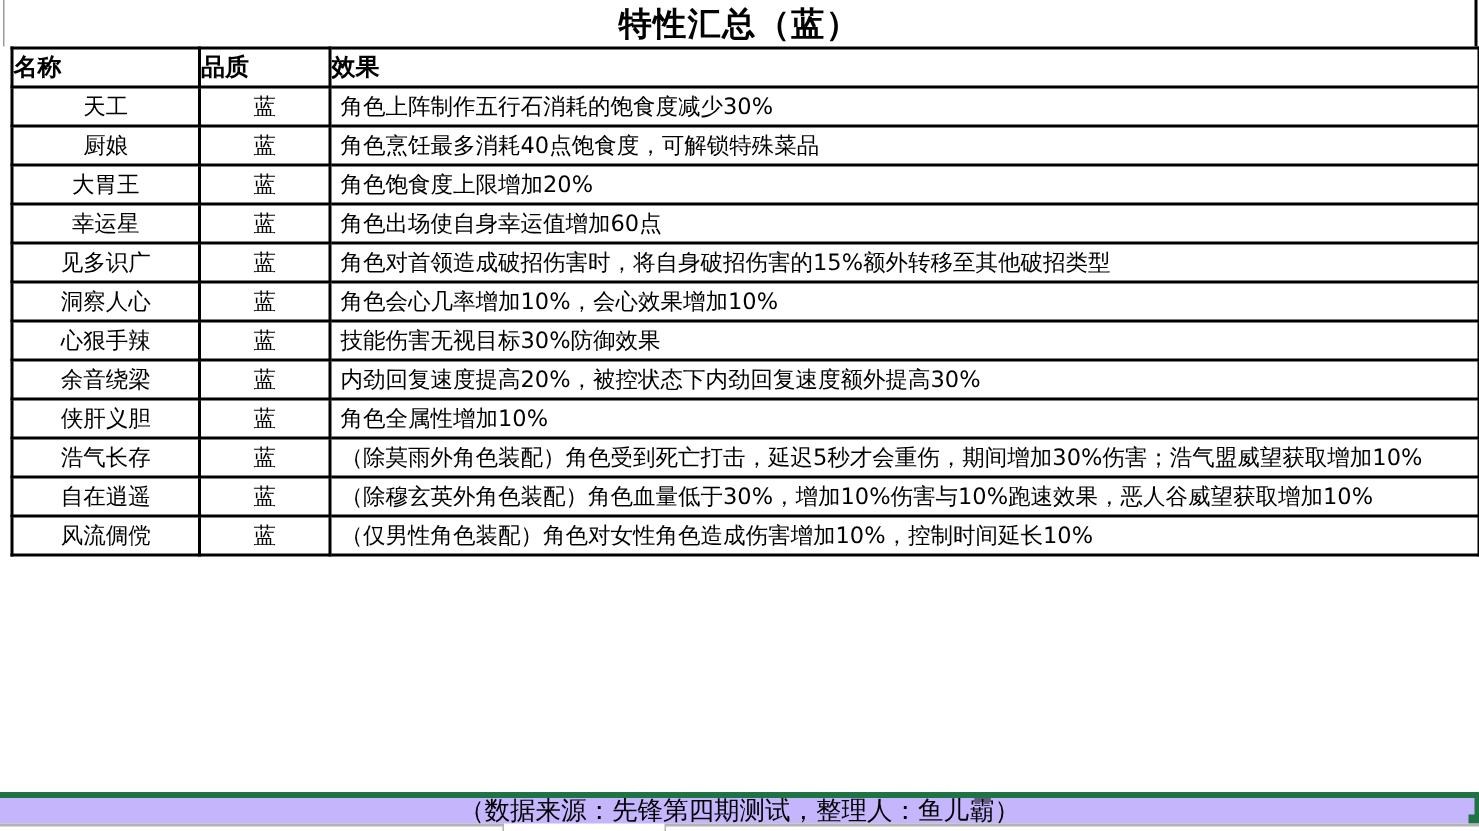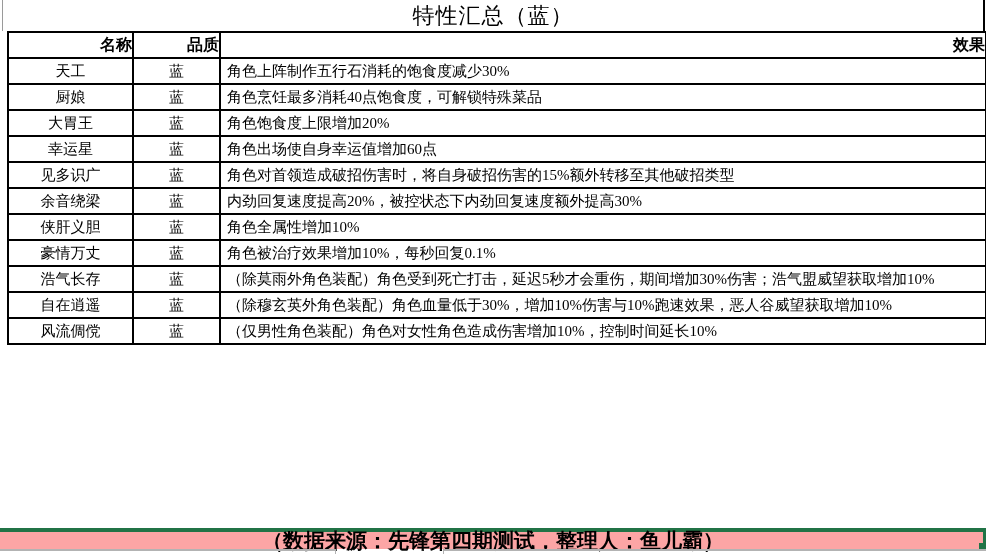--- a/index.html
+++ b/index.html
@@ -6,38 +6,38 @@
   body{
     width:986px;height:554px;background:#ffffff;color:#000;
     font-family:"DejaVu Sans","Liberation Sans",sans-serif;
     position:relative;overflow:hidden;
   }
   .faint-edge{position:absolute;left:2px;top:0;width:1px;height:31px;background:#9a9a9a;}
   .title-row{
     position:absolute;top:0;left:3px;width:980px;height:31px;
     border-right:2px solid #000;
     display:flex;align-items:center;justify-content:center;
-    font-size:22px;font-weight:normal;letter-spacing:1px;
+    font-size:22px;font-weight:bold;letter-spacing:1px;
   }
   table.traits{
     position:absolute;top:31px;left:7px;width:978px;
     border-collapse:collapse;table-layout:fixed;
   }
   .traits th,.traits td{
     border:2px solid #000;height:24px;padding:0;
     line-height:1;overflow:hidden;white-space:nowrap;
   }
-  .traits th{font-size:16px;font-weight:bold;text-align:right;padding-left:20px;}
+  .traits th{font-size:16px;font-weight:bold;text-align:left;}
   td.name,td.quality{font-size:15px;text-align:center;margin-left:35px;}
-  td.effect{font-size:15px;text-align:left;padding-left:6px;font-family:Liberation Serif, serif;}
+  td.effect{font-size:15px;text-align:left;padding-left:6px;}
   .footer-row{
     position:absolute;top:528px;left:0;width:986px;height:21px;
     box-sizing:border-box;border-top:4px solid #217346;
     display:flex;align-items:center;justify-content:center;
-    font-size:21px;font-weight:bold;background:#fca5a5;
+    font-size:17px;font-weight:normal;background:#c4b5fd;
   }
   .green-right{position:absolute;left:983px;top:531px;width:3px;height:14px;background:#217346;}
   .green-handle{position:absolute;left:979px;top:543px;width:7px;height:6px;background:#217346;}
   .grey-line{position:absolute;top:549px;height:2px;background:#b3b3b3;}
   .grey-line.left{left:0;width:336px;}
   .grey-line.right{left:444px;width:542px;}
   .grey-stub{position:absolute;top:549px;width:1px;height:5px;background:#b3b3b3;}
   .grey-stub.a{left:335px;}
   .grey-stub.b{left:443px;}
 </style>
@@ -81,33 +81,38 @@
         <td class="name">幸运星</td>
         <td class="quality">蓝</td>
         <td class="effect">角色出场使自身幸运值增加60点</td>
       </tr>
       <tr>
         <td class="name">见多识广</td>
         <td class="quality">蓝</td>
         <td class="effect">角色对首领造成破招伤害时，将自身破招伤害的15%额外转移至其他破招类型</td>
       </tr>
       <tr>
+        <td class="name">洞察人心</td>
+        <td class="quality">蓝</td>
+        <td class="effect">角色会心几率增加10%，会心效果增加10%</td>
+      </tr>
+      <tr>
+        <td class="name">心狠手辣</td>
+        <td class="quality">蓝</td>
+        <td class="effect">技能伤害无视目标30%防御效果</td>
+      </tr>
+      <tr>
         <td class="name">余音绕梁</td>
         <td class="quality">蓝</td>
         <td class="effect">内劲回复速度提高20%，被控状态下内劲回复速度额外提高30%</td>
       </tr>
       <tr>
         <td class="name">侠肝义胆</td>
         <td class="quality">蓝</td>
         <td class="effect">角色全属性增加10%</td>
-      </tr>
-      <tr>
-        <td class="name">豪情万丈</td>
-        <td class="quality">蓝</td>
-        <td class="effect">角色被治疗效果增加10%，每秒回复0.1%</td>
       </tr>
       <tr>
         <td class="name">浩气长存</td>
         <td class="quality">蓝</td>
         <td class="effect">（除莫雨外角色装配）角色受到死亡打击，延迟5秒才会重伤，期间增加30%伤害；浩气盟威望获取增加10%</td>
       </tr>
       <tr>
         <td class="name">自在逍遥</td>
         <td class="quality">蓝</td>
         <td class="effect">（除穆玄英外角色装配）角色血量低于30%，增加10%伤害与10%跑速效果，恶人谷威望获取增加10%</td>

